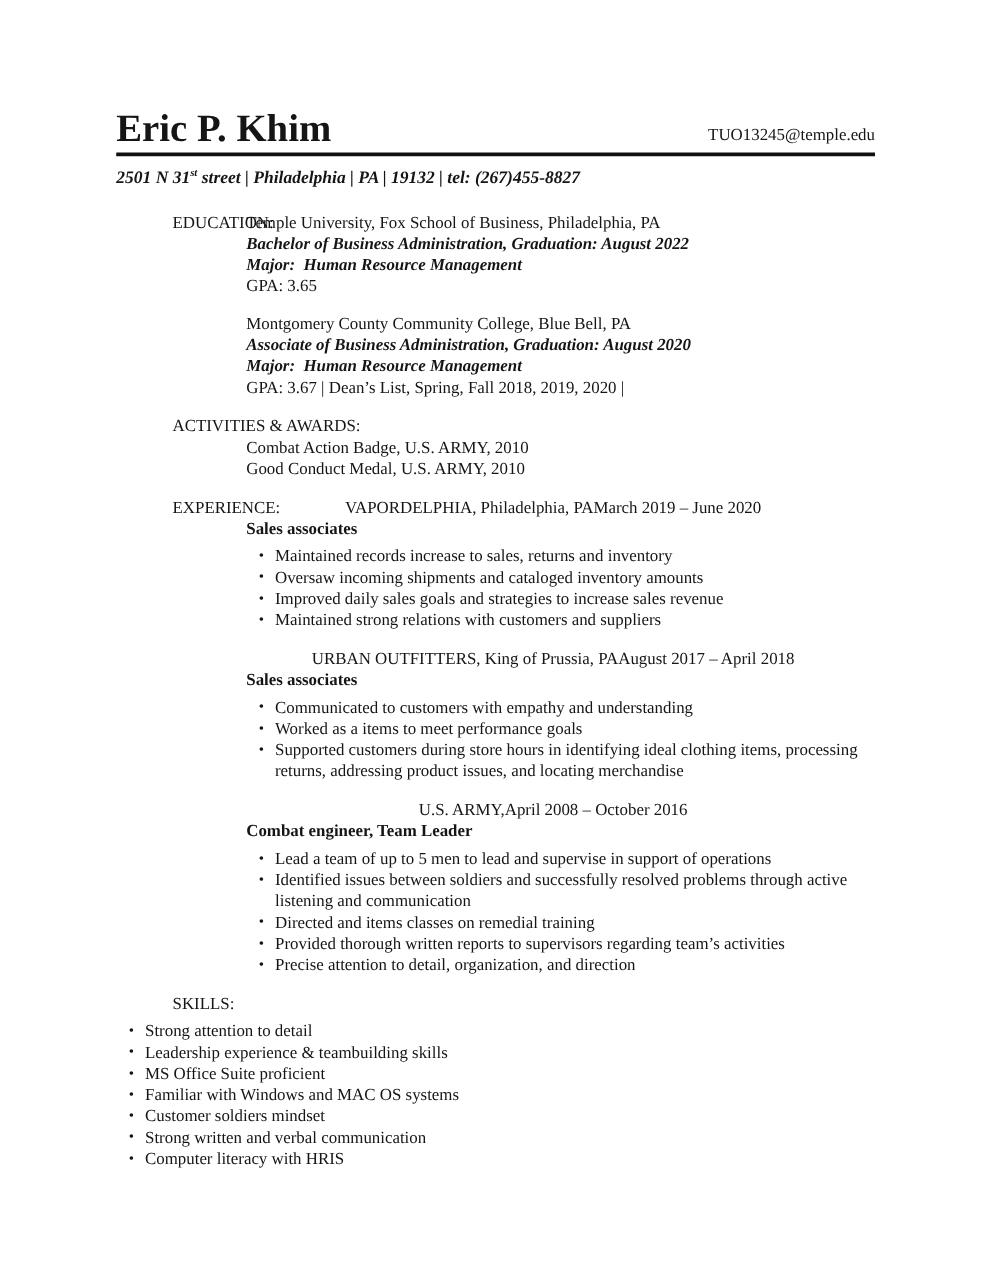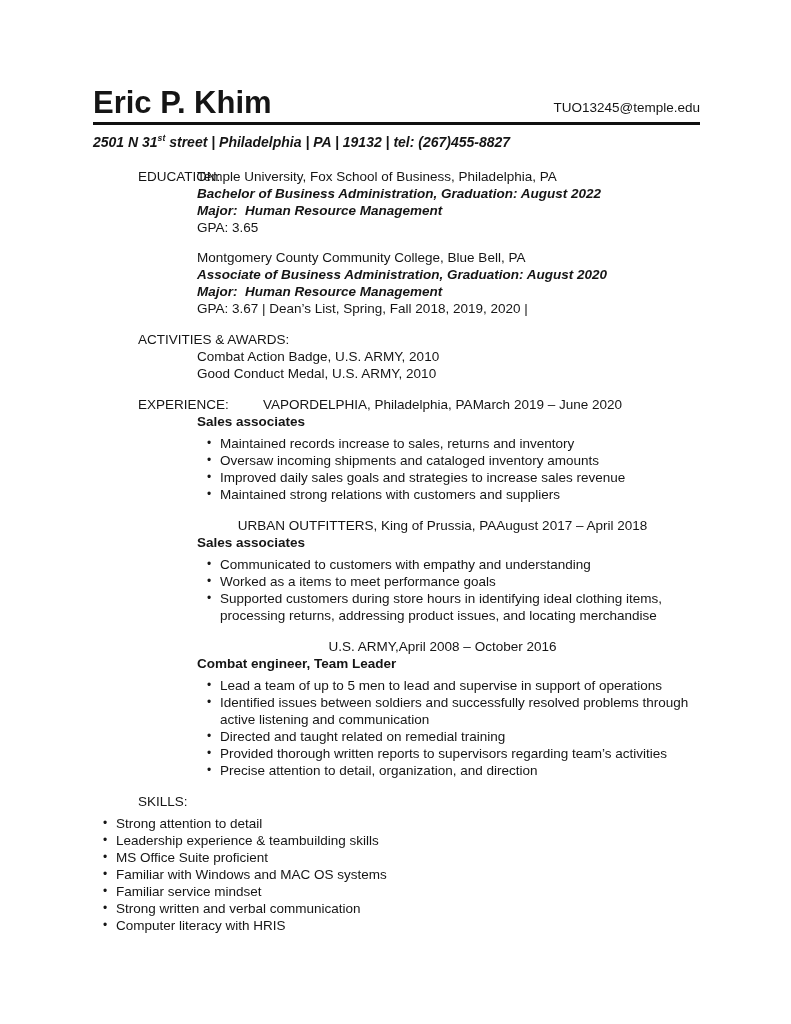--- a/index.html
+++ b/index.html
@@ -1,19 +1,19 @@
 <!DOCTYPE html>
 <html><head>
 <meta charset="utf-8">
 <style>
   html,body { margin:0; padding:0; background:#ffffff; }
   .page {
     width:791px; height:1024px; background:#ffffff; box-sizing:border-box;
     padding:86px 91px 0 93px; color:#151515;
-    font-family:Liberation Sans, sans-serif;
+    font-family:Liberation Serif, serif;
     font-size:13.5px; line-height:17px;
   }
   .header-row { display:flex; justify-content:space-between; align-items:flex-end;
     border-bottom:3.5px solid #101010; padding-bottom:3px; }
   .name { font-size:31px; line-height:33px; font-weight:bold; }
   .email { font-size:13.5px; padding-bottom:3px; }
   .address { font-style:italic; font-weight:bold; font-size:14px; margin-top:5px; }
   .address sup { font-size:0.62em; }
   .section { display:grid; grid-template-columns:104px 1fr; margin-top:14px; }
   .section.stacked { display:block; }
@@ -132,21 +132,21 @@
           <li>
               <span class="blt">•</span>
               <span class="btext">Lead a team of up to 5 men to lead and supervise in support of operations</span>
             </li>
           <li>
               <span class="blt">•</span>
               <span class="btext">Identified issues between soldiers and successfully resolved problems through active listening and communication</span>
             </li>
           <li>
               <span class="blt">•</span>
-              <span class="btext">Directed and taught related on remedial training</span>
+              <span class="btext">Directed and items classes on remedial training</span>
             </li>
           <li>
               <span class="blt">•</span>
               <span class="btext">Provided thorough written reports to supervisors regarding team’s activities</span>
             </li>
           <li>
               <span class="blt">•</span>
               <span class="btext">Precise attention to detail, organization, and direction</span>
             </li>
         </ul>
@@ -169,21 +169,21 @@
       <li>
           <span class="blt">•</span>
           <span class="btext">MS Office Suite proficient</span>
         </li>
       <li>
           <span class="blt">•</span>
           <span class="btext">Familiar with Windows and MAC OS systems</span>
         </li>
       <li>
           <span class="blt">•</span>
-          <span class="btext">Familiar service mindset</span>
+          <span class="btext">Customer soldiers mindset</span>
         </li>
       <li>
           <span class="blt">•</span>
           <span class="btext">Strong written and verbal communication</span>
         </li>
       <li>
           <span class="blt">•</span>
           <span class="btext">Computer literacy with HRIS</span>
         </li>
     </ul>

